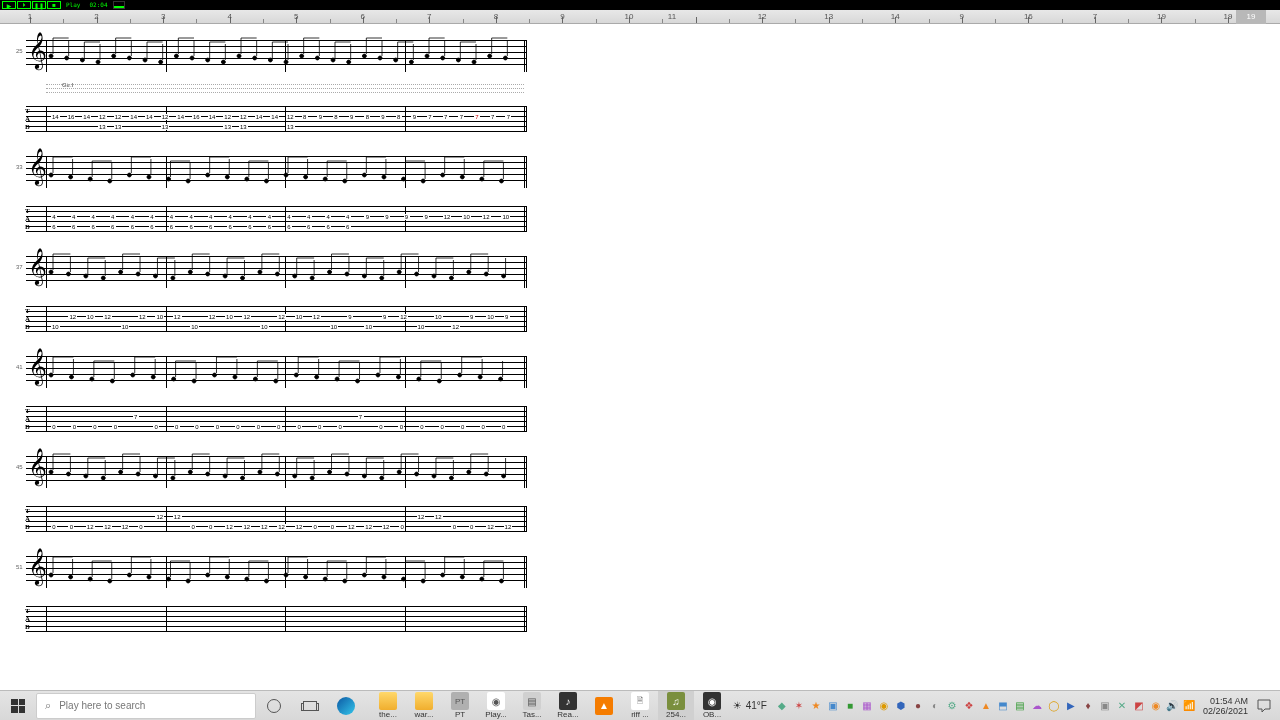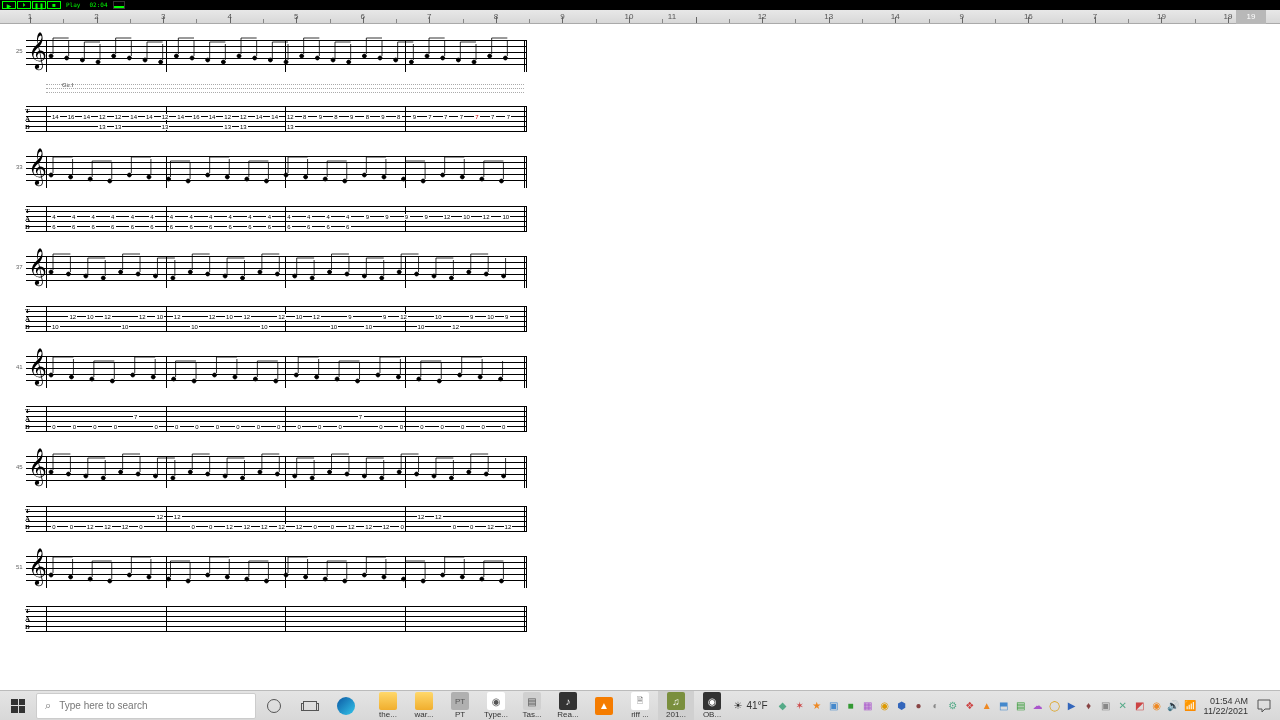--- a/index.html
+++ b/index.html
@@ -520,21 +520,21 @@
   <div class="start-btn">
     <div class="win-logo">
         <span></span>
         <span></span>
         <span></span>
         <span></span>
       </div>
   </div>
   <div class="search-box">
     <span class="search-icon">⌕</span>
-    <span>Type here to search</span>
+    <span>Play here to search</span>
   </div>
   <div class="task-icon">
       <div style="width:14px;height:14px;border:1.5px solid #555;border-radius:50%"></div>
     </div>
   <div class="task-icon">
       <div style="width:14px;height:10px;border:1px solid #555;position:relative">
         <div style="position:absolute;left:-3px;top:1px;width:3px;height:8px;border:1px solid #555;border-right:none"></div>
         <div style="position:absolute;right:-3px;top:1px;width:3px;height:8px;border:1px solid #555;border-left:none"></div>
       </div>
     </div>
@@ -549,40 +549,40 @@
       <div class="task-icon">
         <div class="ib folder-ic"></div>
         <div class="lbl">war...</div>
       </div>
       <div class="task-icon">
         <div class="ib" style="background: rgb(176, 176, 176); font-size: 8px; color: rgb(85, 85, 85);">PT</div>
         <div class="lbl">PT</div>
       </div>
       <div class="task-icon">
         <div class="ib" style="background: rgb(255, 255, 255); font-size: 10px; color: rgb(85, 85, 85);">◉</div>
-        <div class="lbl">Type...</div>
+        <div class="lbl">Play...</div>
       </div>
       <div class="task-icon">
         <div class="ib" style="background: rgb(208, 208, 208); font-size: 10px; color: rgb(85, 85, 85);">▤</div>
         <div class="lbl">Tas...</div>
       </div>
       <div class="task-icon">
         <div class="ib" style="background: rgb(51, 51, 51); font-size: 10px;">♪</div>
         <div class="lbl">Rea...</div>
       </div>
       <div class="task-icon">
         <div class="ib" style="background: rgb(245, 124, 0); font-size: 10px;">▲</div>
       </div>
       <div class="task-icon">
         <div class="ib" style="background: rgb(255, 255, 255); font-size: 8px; color: rgb(85, 85, 85);">🗎</div>
         <div class="lbl">riff ...</div>
       </div>
       <div class="task-icon active">
         <div class="ib" style="background: rgb(122, 143, 62); font-size: 10px;">♫</div>
-        <div class="lbl">201...</div>
+        <div class="lbl">254...</div>
       </div>
       <div class="task-icon">
         <div class="ib" style="background: rgb(51, 51, 51); font-size: 10px;">◉</div>
         <div class="lbl">OB...</div>
       </div>
     </div>
   <div class="tray">
     <div class="weather">
       <span>☀</span>
       <span>41°F</span>
@@ -609,21 +609,21 @@
         <span style="color: rgb(136, 68, 68);">♦</span>
         <span style="color: rgb(136, 136, 136);">▣</span>
         <span style="color: rgb(85, 170, 136);">✕</span>
         <span style="color: rgb(204, 68, 68);">◩</span>
         <span style="color: rgb(238, 136, 34);">◉</span>
         <span style="color: rgb(68, 136, 204);">🔊</span>
         <span style="color: rgb(51, 153, 51);">📶</span>
       </div>
     <div class="clock">
       <div>01:54 AM</div>
-      <div>11/22/2021</div>
+      <div>02/26/2021</div>
     </div>
     <div class="notif">
       <svg width="14" height="14" viewBox="0 0 14 14">
           <path d="M1 1h12v9H8l-3 3v-3H1z" fill="none" stroke="#555" stroke-width="1"></path>
         </svg>
     </div>
   </div>
 </div>
 
 </body></html>

